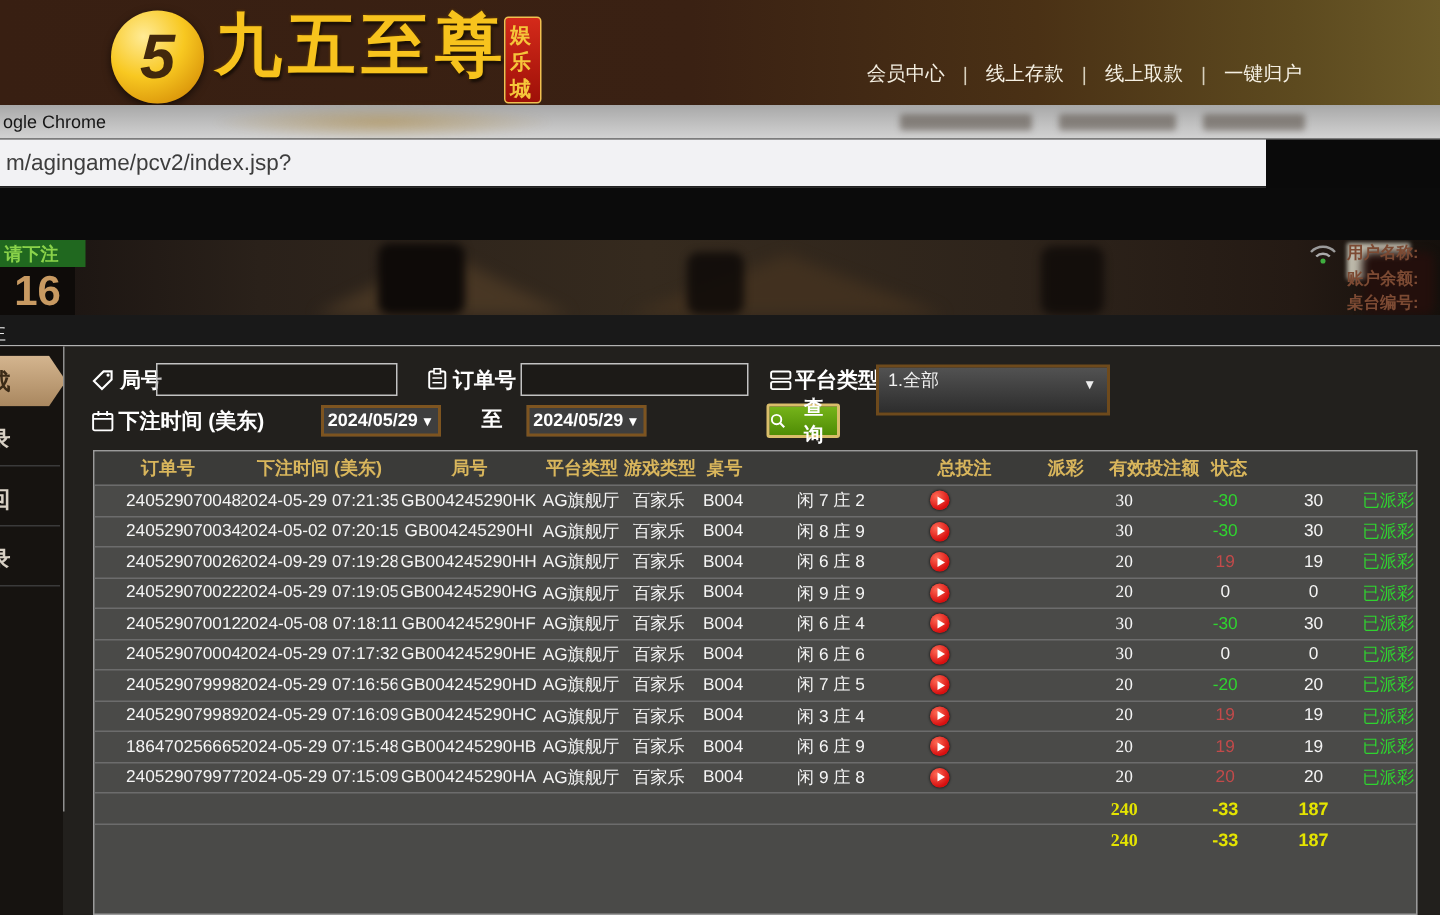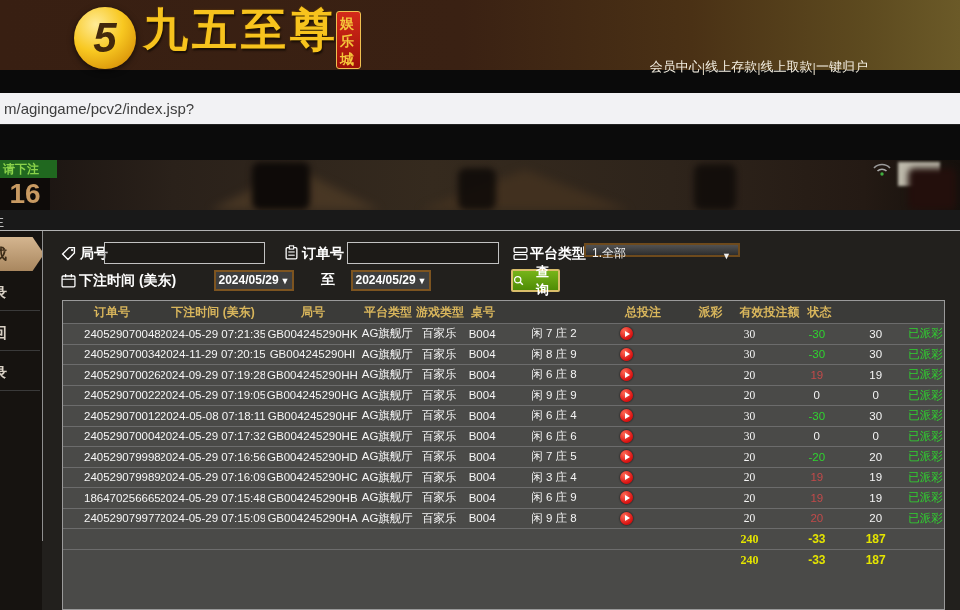--- a/index.html
+++ b/index.html
@@ -13,32 +13,32 @@
     background:radial-gradient(circle at 35% 28%, #ffeb96, #f8c821 45%, #dd9a0c 78%, #a86a05);
     box-shadow:0 2px 6px rgba(0,0,0,.6); display:flex; align-items:center; justify-content:center;
     color:#42280c; font-size:42px; font-weight:bold; font-style:italic; }
   .brand-title { position:absolute; left:143px; top:0; font-size:45px; font-weight:bold;
     letter-spacing:4px; color:#f7c31d; text-shadow:1px 2px 2px rgba(0,0,0,.65), 0 0 2px #7a4e00; }
   .brand-badge { position:absolute; left:336px; top:11px; width:25px; height:58px;
     background:linear-gradient(#d42a1a,#9e1008); border:1px solid #f0c050; border-radius:3px;
     color:#f5c63a; font-weight:bold; font-size:14px; line-height:18px; text-align:left;
     word-break:break-all; padding:2px 3px; }
   .top-nav { position:absolute; right:92px; top:40px; height:18px; display:flex; align-items:center;
-    gap:0; color:#f4efe2; font-size:13px;margin-top:18px; }
+    gap:12px; color:#f4efe2; font-size:13px; }
   .nav-link { cursor:pointer; }
   .nav-sep { color:#d8d0bd; }
 
   
   .titlebar { position:absolute; left:0; top:70px; width:960px; height:23px;
     background:linear-gradient(#a8a8a8,#d2d2d2); border-bottom:1px solid #7c7c7c; }
   .titlebar-text { position:absolute; left:2px; top:4px; font-size:12px; color:#161616; }
   .title-blur-gold { position:absolute; left:140px; top:0; width:230px; height:23px;
     background:radial-gradient(ellipse at 50% 50%, rgba(170,125,35,.45), rgba(170,125,35,0) 70%); filter:blur(2px); }
   .tb-blob { position:absolute; top:6px; height:11px; background:rgba(45,32,20,.4); filter:blur(2px); border-radius:2px; }
-  .url-bar { position:absolute; left:0; top:93px; width:960px; height:32px; background:#f2f2f4;
+  .url-bar { position:absolute; left:0; top:93px; width:844px; height:32px; background:#f2f2f4;
     border-bottom:1px solid #222; }
   .url-text { position:absolute; left:4px; top:7px; font-size:15px; color:#3d3d3d; }
   .black-strip { position:absolute; left:0; top:125px; width:960px; height:35px; background:#0b0b0b; }
 
   
   .bg-strip { position:absolute; left:0; top:160px; width:960px; height:50px; overflow:hidden;
     background:linear-gradient(90deg,#181210 0%,#2a211a 18%,#352a1e 45%,#2e241b 70%,#241a14 90%,#15100c 100%); }
   .pyr { position:absolute; width:0; height:0; filter:blur(5px); opacity:.8; }
   .pyr1 { left:210px; top:8px; border-left:85px solid transparent; border-right:85px solid transparent; border-bottom:42px solid #4e3b26; }
   .pyr2 { left:420px; top:10px; border-left:105px solid transparent; border-right:105px solid transparent; border-bottom:40px solid #453320; }
@@ -68,21 +68,21 @@
   .side-tab { position:relative; width:40px; height:34px; margin-top:6px; display:flex; align-items:center;
     border-bottom:1px solid #3a3a3a; cursor:pointer; color:#d8d0c4; overflow:hidden; }
   .side-tab.active { width:44px; background:linear-gradient(#d4b58f,#a9875f);
     clip-path:polygon(0 0, 74% 0, 100% 50%, 74% 100%, 0 100%); color:#3a2a16; border-bottom:none; }
   .side-tab-label { font-size:15px; font-weight:bold; margin-left:-8px; }
 
   
   .filter-label { position:absolute; color:#fff; font-size:14px; font-weight:bold; white-space:nowrap; }
   .f-icon { position:absolute; width:15px; height:15px; }
   .text-input { position:absolute; height:22px; background:rgba(10,8,6,.25); border:1px solid #c2c2c2; }
-  .select-box { position:absolute; left:584px; top:243px; width:156px; height:14px;
+  .select-box { position:absolute; left:584px; top:243px; width:156px; height:34px;
     background:linear-gradient(#525252,#2d2d2d); border:2px solid #6e4a1c; color:#f2f2f2; font-size:12px;
     line-height:17px; padding-left:6px; cursor:pointer; }
   .select-caret { position:absolute; right:7px; top:3px; font-size:9px; color:#eee; }
   .date-box { position:absolute; width:80px; height:21px; background:#3e3e3e; border:2px solid #7d5420;
     color:#fff; font-size:12px; font-weight:bold; line-height:17px; text-align:center; cursor:pointer; }
   .date-caret { font-size:9px; margin-left:2px; }
   .to-label { position:absolute; left:321px; top:271px; color:#fff; font-size:14px; font-weight:bold; }
   .search-btn { position:absolute; left:511px; top:269px; width:49px; height:23px;
     background:linear-gradient(#76b41a,#4f8c05); border:2px solid #d9bd6a; border-radius:2px;
     color:#fff; font-size:13px; font-weight:bold; display:flex; align-items:center; justify-content:center;
@@ -126,20 +126,27 @@
         <span class="nav-link">会员中心</span>
         <span class="nav-sep">|</span>
         <span class="nav-link">线上存款</span>
         <span class="nav-sep">|</span>
         <span class="nav-link">线上取款</span>
         <span class="nav-sep">|</span>
         <span class="nav-link">一键归户</span>
       </div>
   </div>
 
+  <div class="titlebar">
+    <div class="title-blur-gold"></div>
+    <div class="tb-blob" style="left:600px;width:88px;"></div>
+    <div class="tb-blob" style="left:706px;width:78px;"></div>
+    <div class="tb-blob" style="left:802px;width:68px;"></div>
+    <div class="titlebar-text">ogle Chrome</div>
+  </div>
 
   <div class="url-bar">
     <div class="url-text">m/agingame/pcv2/index.jsp?</div>
   </div>
 
   <div class="black-strip"></div>
 
   <div class="bg-strip">
     <div class="pyr pyr1"></div>
     <div class="pyr pyr2"></div>
@@ -148,20 +155,25 @@
     <div class="fig fig3"></div>
     <div class="panel-bright"></div>
     <div class="fig4"></div>
     <div class="bet-badge">请下注</div>
     <div class="countdown">16</div>
     <svg class="wifi" viewBox="0 0 20 17">
       <path d="M2 8 A 11 11 0 0 1 18 8" stroke="#9a9a9a" stroke-width="1.6" fill="none"></path>
       <path d="M5.5 11 A 6.5 6.5 0 0 1 14.5 11" stroke="#ababab" stroke-width="1.6" fill="none"></path>
       <circle cx="10" cy="14" r="1.7" fill="#3fae3f"></circle>
     </svg>
+    <div class="user-info">
+        <div class="ui-line">用户名称:</div>
+        <div class="ui-line">账户余额:</div>
+        <div class="ui-line">桌台编号:</div>
+      </div>
   </div>
 
   <div class="sub-strip">
     <span class="partial-glyph">注</span>
   </div>
   <div class="hline"></div>
 
   <div class="content"></div>
   <div class="sidebar">
       <div class="side-tab active">
@@ -253,21 +265,21 @@
             <span class="play-icon"></span>
           </div>
           <div class="cell c9">庄</div>
           <div class="cell c10">30</div>
           <div class="cell c11 neg">-30</div>
           <div class="cell c12">30</div>
           <div class="cell c13 status">已派彩</div>
         </div>
         <div class="t-row">
           <div class="cell c1">240529070034903</div>
-          <div class="cell c2">2024-11-29 07:20:15</div>
+          <div class="cell c2">2024-05-02 07:20:15</div>
           <div class="cell c3">GB004245290HI</div>
           <div class="cell c4">AG旗舰厅</div>
           <div class="cell c5">百家乐</div>
           <div class="cell c6">B004</div>
           <div class="cell c7">闲 8 庄 9</div>
           <div class="cell c8">
             <span class="play-icon"></span>
           </div>
           <div class="cell c9">闲</div>
           <div class="cell c10">30</div>

